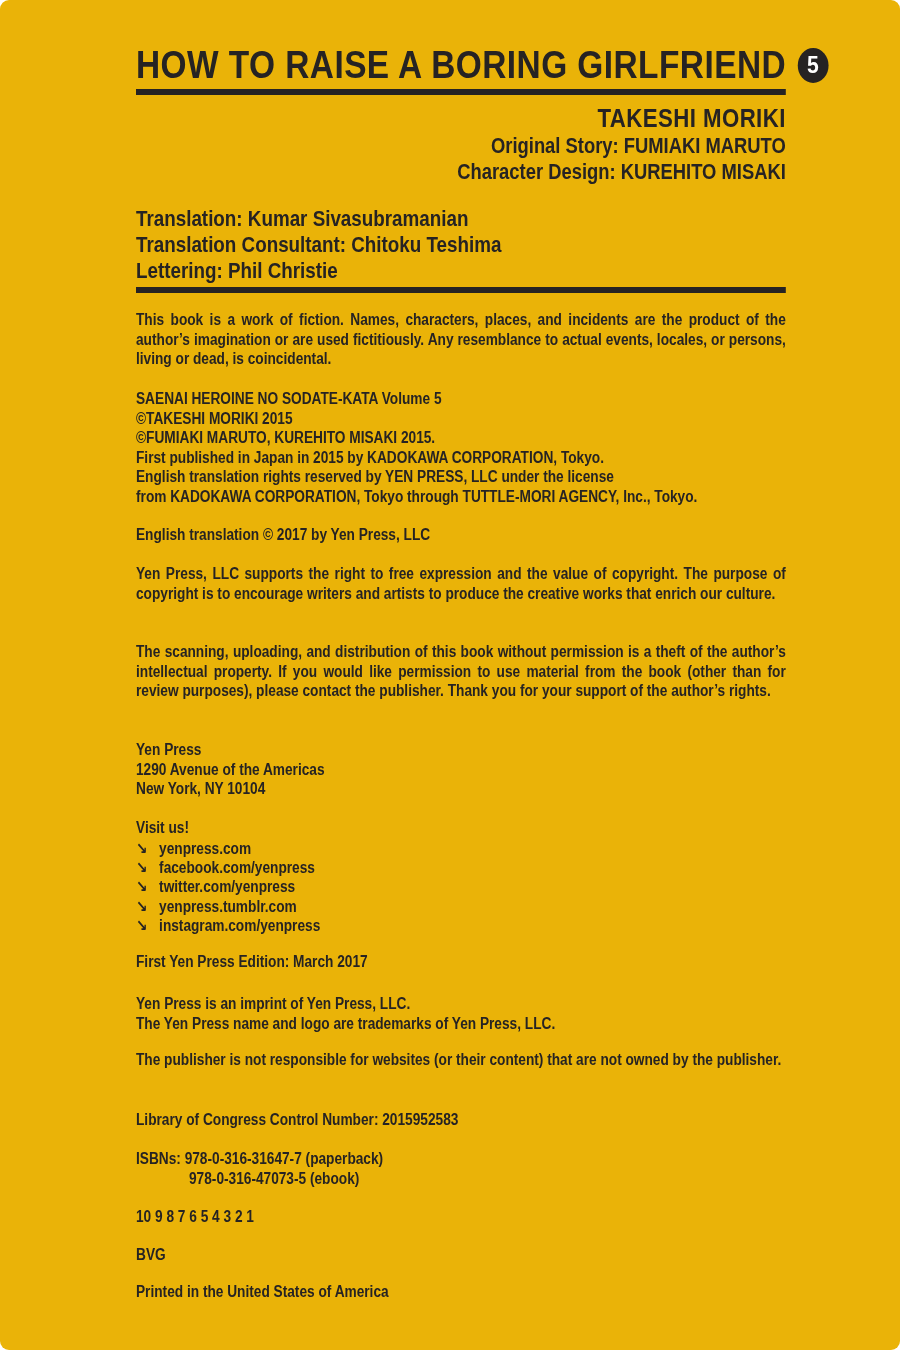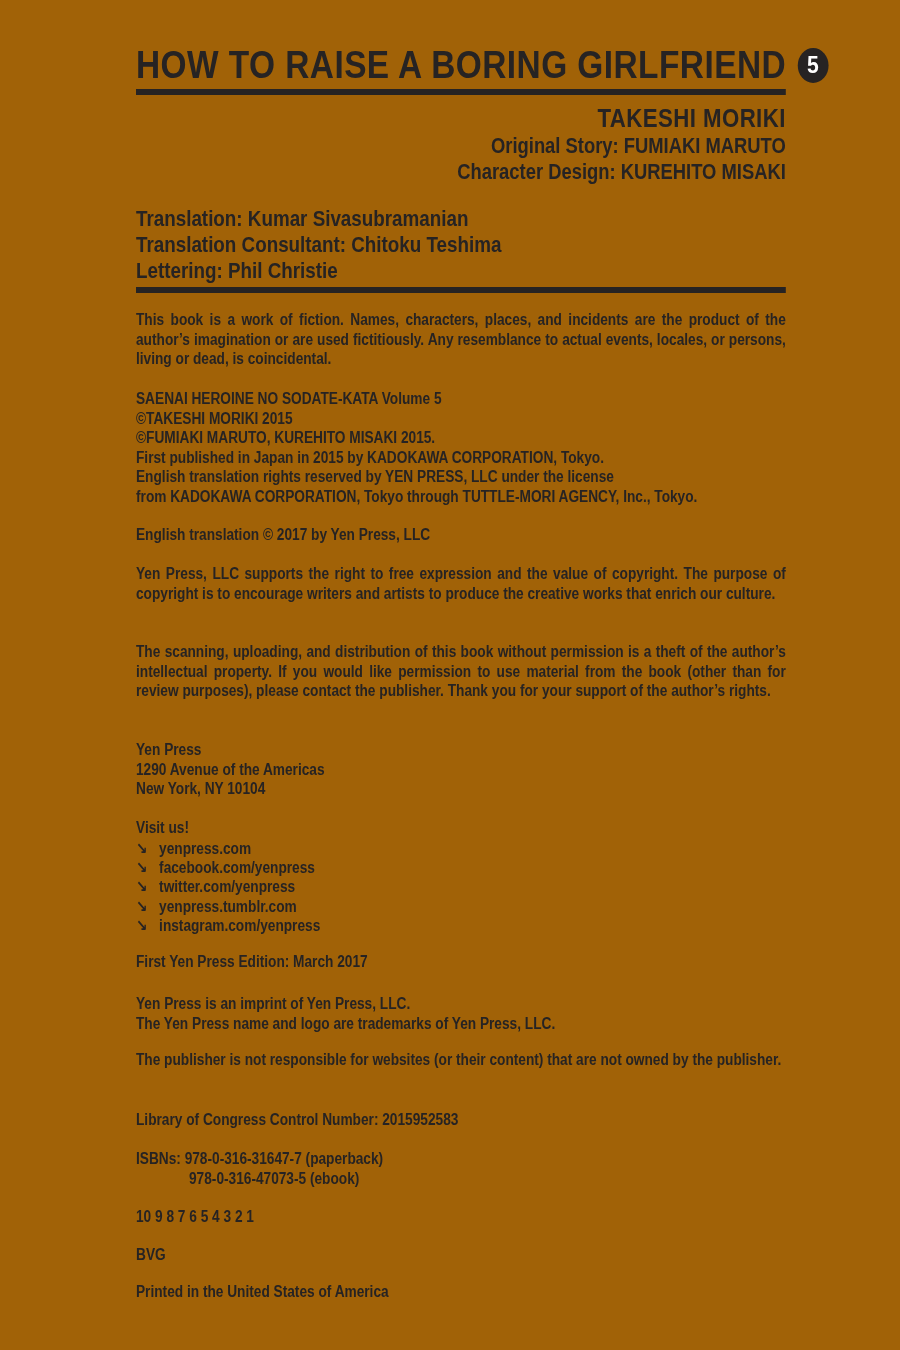--- a/index.html
+++ b/index.html
@@ -4,25 +4,26 @@
 <style>
   html, body {
     margin: 0;
     padding: 0;
     background: #ffffff;
   }
   .page {
     position: relative;
     width: 900px;
     height: 1350px;
-    background: #a16207;
+    background: #eab308;
     color: #262323;
     font-family: "Liberation Sans", sans-serif;
     font-weight: bold;
     overflow: hidden;
+    border-radius: 9px;
   }
   
   .title-wrap {
     position: absolute;
     left: 136px;
     top: 45px;
     display: flex;
     align-items: center;
     gap: 13px;
     white-space: nowrap;

